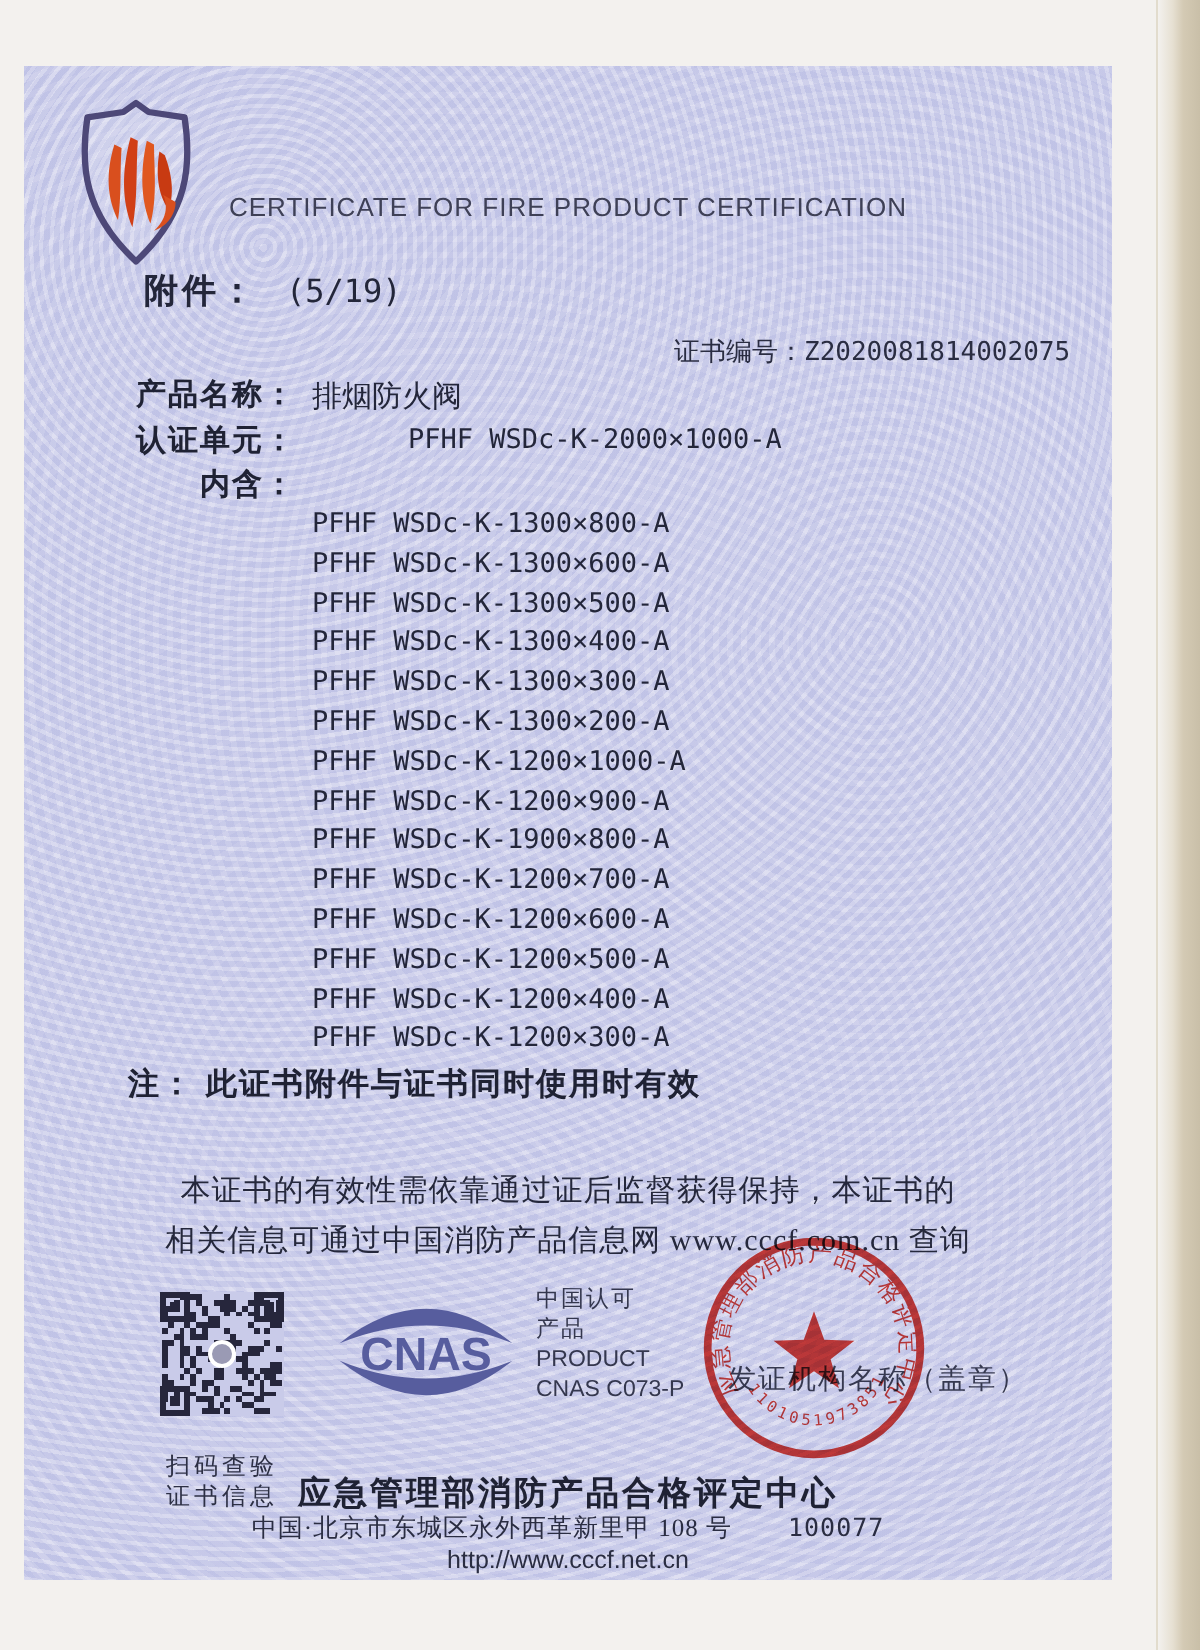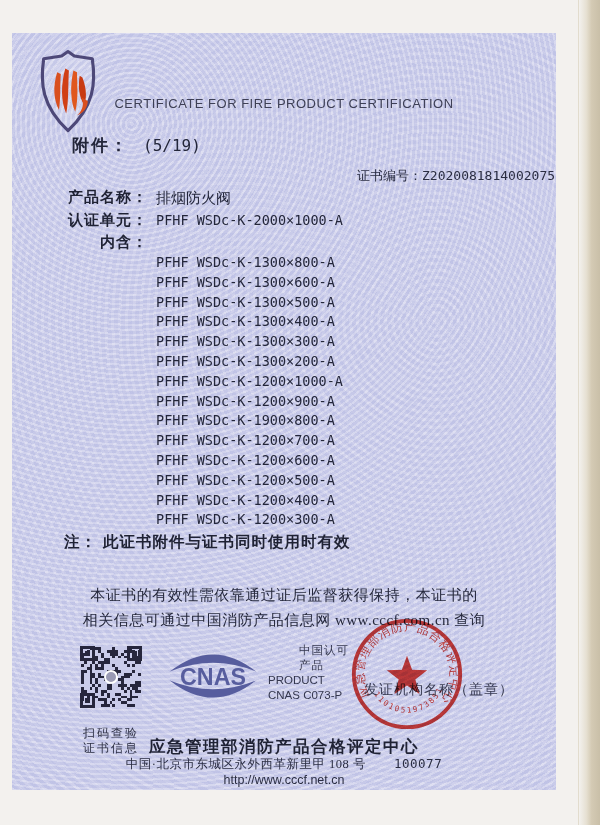--- a/index.html
+++ b/index.html
@@ -33,34 +33,34 @@
   .subtitle {
     position:absolute; top:63px; left:0; width:100%;
     text-align:center; font-size:13px; color:#3e4056;
     font-family:"Liberation Sans","DejaVu Sans",sans-serif; letter-spacing:.5px;
   }
   .shield { position:absolute; left:20px; top:12px; width:72px; height:94px; }
   .attachment { position:absolute; left:60px; top:101px; font-size:17px; }
   .attachment .lbl { font-weight:bold; letter-spacing:2px; }
   .attachment .val { margin-left:14px; font-family:"DejaVu Sans Mono",monospace; font-size:16px; }
   .cert-no {
-    position:absolute; left:325px; top:134px; font-size:13px; color:#2a2d42;margin-left:20px;
+    position:absolute; left:325px; top:134px; font-size:13px; color:#2a2d42;
   }
   .cert-no .num { font-family:"DejaVu Sans Mono",monospace; }
   .field-row { position:absolute; left:0; width:100%; display:flex; }
   .field-row .lbl {
     width:136px; text-align:right; font-weight:bold; font-size:15px;
     letter-spacing:1px; color:#1f2234; flex:none;
   }
   .field-row .val {
     margin-left:8px; font-family:"DejaVu Sans Mono",monospace; font-size:13.5px;
     color:#23263a; padding-top:1px;
   }
   .row-product { top:155px; }
-  .row-unit { top:178px; }
+  .row-unit { top:178px;gap:48px; }
   .row-contains { top:200px; }
   .model-list { position:absolute; left:144px; top:220px; }
   .model-line {
     font-family:"DejaVu Sans Mono",monospace; font-size:13.5px;
     line-height:19.8px; color:#23263a; white-space:pre;
   }
   .note-row { position:absolute; left:52px; top:499px; font-size:15.5px; font-weight:bold; letter-spacing:1px; color:#1f2234; }
   .note-row .note-label { margin-right:6px; }
   .validity { position:absolute; left:0; width:100%; text-align:center; font-size:15px; color:#25283c; letter-spacing:.5px; }
   .validity-1 { top:553px; }
@@ -76,21 +76,21 @@
   .finder { position:absolute; width:15px; height:15px; border:3px solid #26263c; background:transparent; }
   .finder::after { content:""; position:absolute; left:2px; top:2px; width:5px; height:5px; background:#26263c; }
   .finder.tl { left:0; top:0; } .finder.tr { right:0; top:0; } .finder.bl { left:0; bottom:0; }
   .qr-center-dot { position:absolute; left:24px; top:24px; width:14px; height:14px; border-radius:50%; background:#9a9ab4; border:2px solid #fff; }
   .qr-caption { margin-top:18px; font-size:12px; line-height:15px; color:#2c2f44; letter-spacing:2px; }
   .cnas-logo { position:absolute; left:151px; top:612px; width:100px; height:62px; }
   .cnas-text {
     position:absolute; left:256px; top:610px; font-size:11.5px; line-height:15px;
     color:#34374e; font-family:"Liberation Sans","DejaVu Sans",sans-serif;
   }
-  .cnas-text .cn { font-family:Liberation Sans, sans-serif; letter-spacing:1px;margin-left:31px; }
+  .cnas-text .cn { font-family:Liberation Sans, sans-serif; letter-spacing:1px; }
   .issuer-label {
     position:absolute; left:352px; top:648px; width:200px;
     font-size:14px; letter-spacing:1px; color:#363950; z-index:1;
   }
   .stamp { position:absolute; left:337px; top:583px; width:116px; height:116px; z-index:2; mix-blend-mode:multiply; opacity:.92; }
   .org-name {
     position:absolute; top:703px; left:0; width:100%; text-align:center;
     font-weight:bold; font-size:16.5px; letter-spacing:1.5px; color:#1f2234;
   }
   .address-line {

